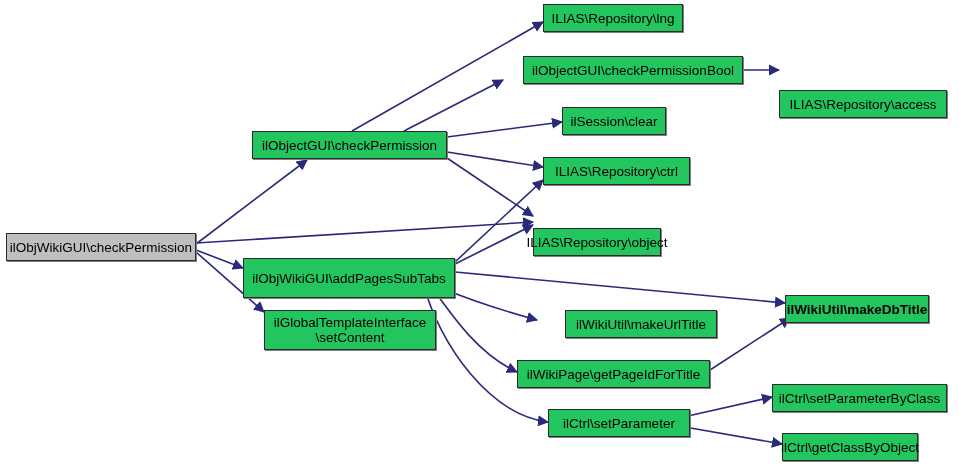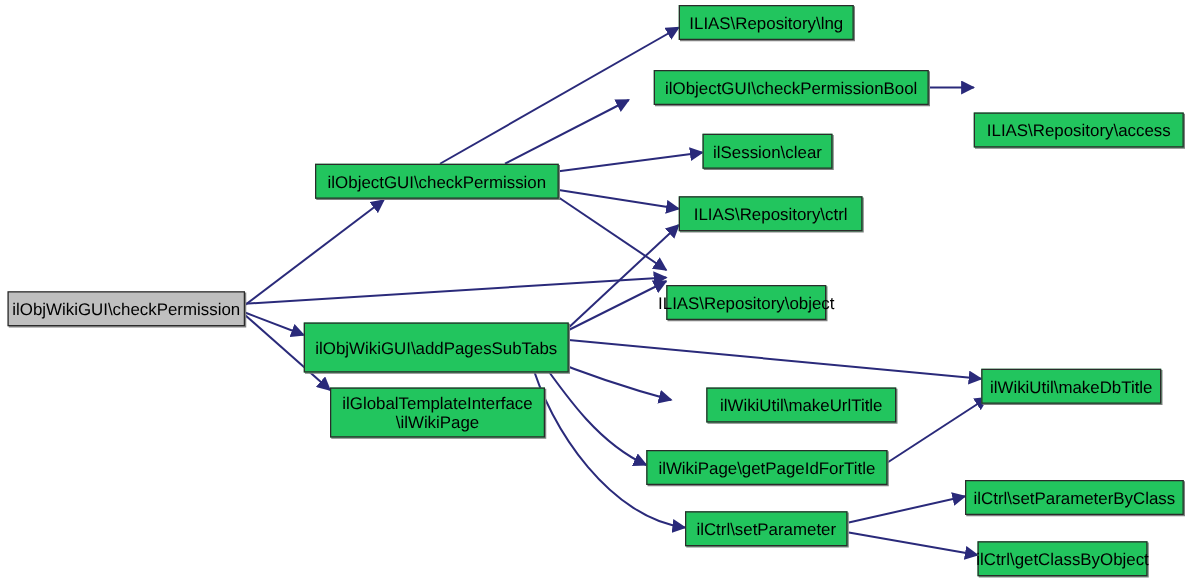--- a/index.html
+++ b/index.html
@@ -43,27 +43,27 @@
         <path d="M 710 370 L 790 318" fill="none" stroke="#2a2a7a" stroke-width="1.6" marker-end="url(#arrow)"></path>
         <path d="M 679 418 L 772 397" fill="none" stroke="#2a2a7a" stroke-width="1.6" marker-end="url(#arrow)"></path>
         <path d="M 679 426 L 782 444" fill="none" stroke="#2a2a7a" stroke-width="1.6" marker-end="url(#arrow)"></path>
       </g>
   </svg>
   <div id="nodes">
       <div class="node root" style="left: 6px; top: 233px; width: 190px; height: 28px;">ilObjWikiGUI\checkPermission</div>
       <div class="node" style="left: 252px; top: 131px; width: 195px; height: 28px;">ilObjectGUI\checkPermission</div>
       <div class="node" style="left: 243px; top: 258px; width: 212px; height: 40px;">ilObjWikiGUI\addPagesSubTabs</div>
       <div class="node" style="left: 264px; top: 310px; width: 172px; height: 40px;">ilGlobalTemplateInterface
-\ilWikiPage</div>
+\setContent</div>
       <div class="node" style="left: 543px; top: 4px; width: 140px; height: 28px;">ILIAS\Repository\lng</div>
       <div class="node" style="left: 503px; top: 56px; width: 220px; height: 28px; margin-left: 20px;">ilObjectGUI\checkPermissionBool</div>
       <div class="node" style="left: 779px; top: 56px; width: 168px; height: 28px; margin-top: 34px;">ILIAS\Repository\access</div>
       <div class="node" style="left: 562px; top: 107px; width: 104px; height: 28px;">ilSession\clear</div>
       <div class="node" style="left: 543px; top: 157px; width: 147px; height: 28px;">ILIAS\Repository\ctrl</div>
       <div class="node" style="left: 533px; top: 208px; width: 128px; height: 28px; margin-top: 20px;">ILIAS\Repository\object</div>
       <div class="node" style="left: 537px; top: 310px; width: 152px; height: 28px; margin-left: 28px;">ilWikiUtil\makeUrlTitle</div>
-      <div class="node" style="left: 785px; top: 295px; width: 144px; height: 28px;">ilWikiUtil\makeDbTitle</div>
+      <div class="node" style="left: 785px; top: 295px; width: 144px; height: 28px; font-weight: bold;">ilWikiUtil\makeDbTitle</div>
       <div class="node" style="left: 517px; top: 360px; width: 193px; height: 28px;">ilWikiPage\getPageIdForTitle</div>
-      <div class="node" style="left: 548px; top: 409px; width: 130px; height: 28px; text-align: center;">ilCtrl\setParameter</div>
+      <div class="node" style="left: 548px; top: 409px; width: 142px; height: 28px; text-align: center;">ilCtrl\setParameter</div>
       <div class="node" style="left: 772px; top: 384px; width: 175px; height: 28px;">ilCtrl\setParameterByClass</div>
       <div class="node" style="left: 782px; top: 433px; width: 136px; height: 28px;">ilCtrl\getClassByObject</div>
     </div>
 </div>
 
 </body></html>

